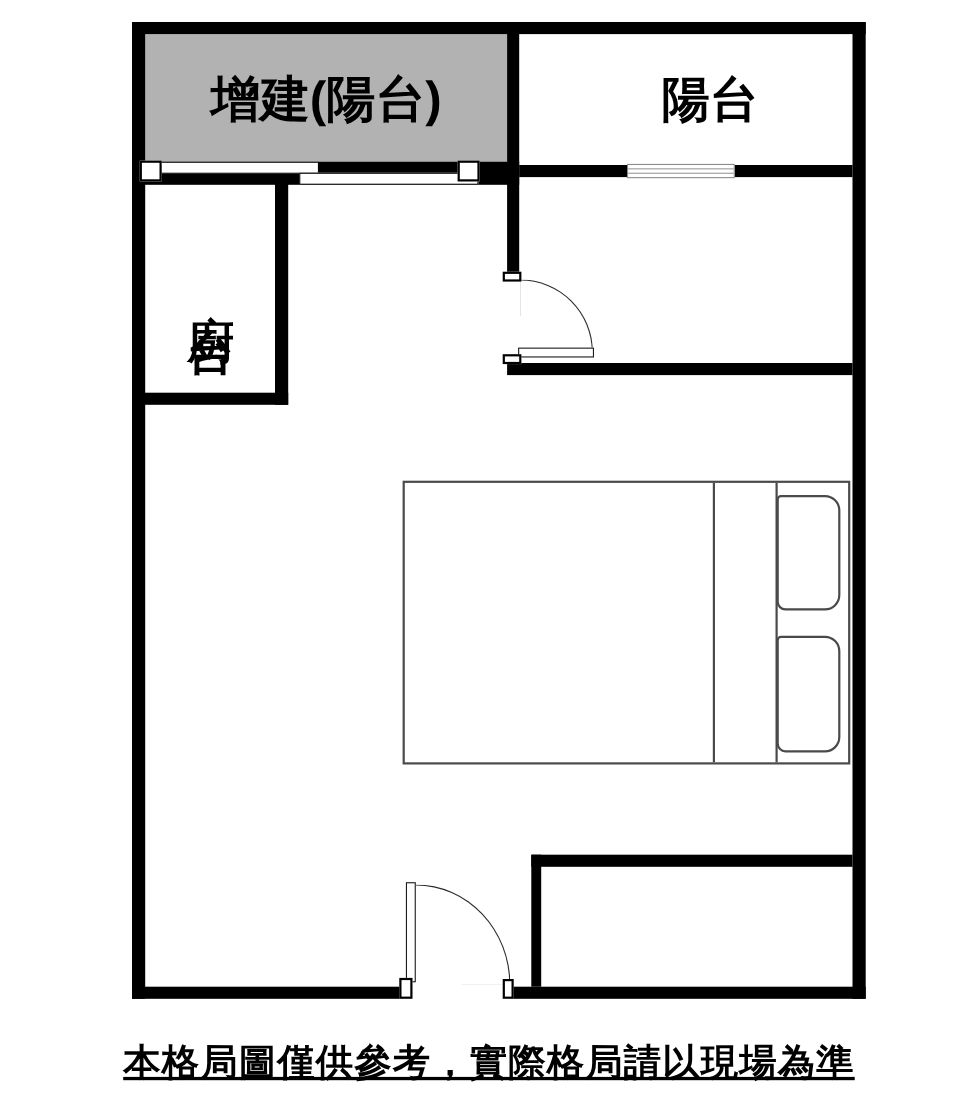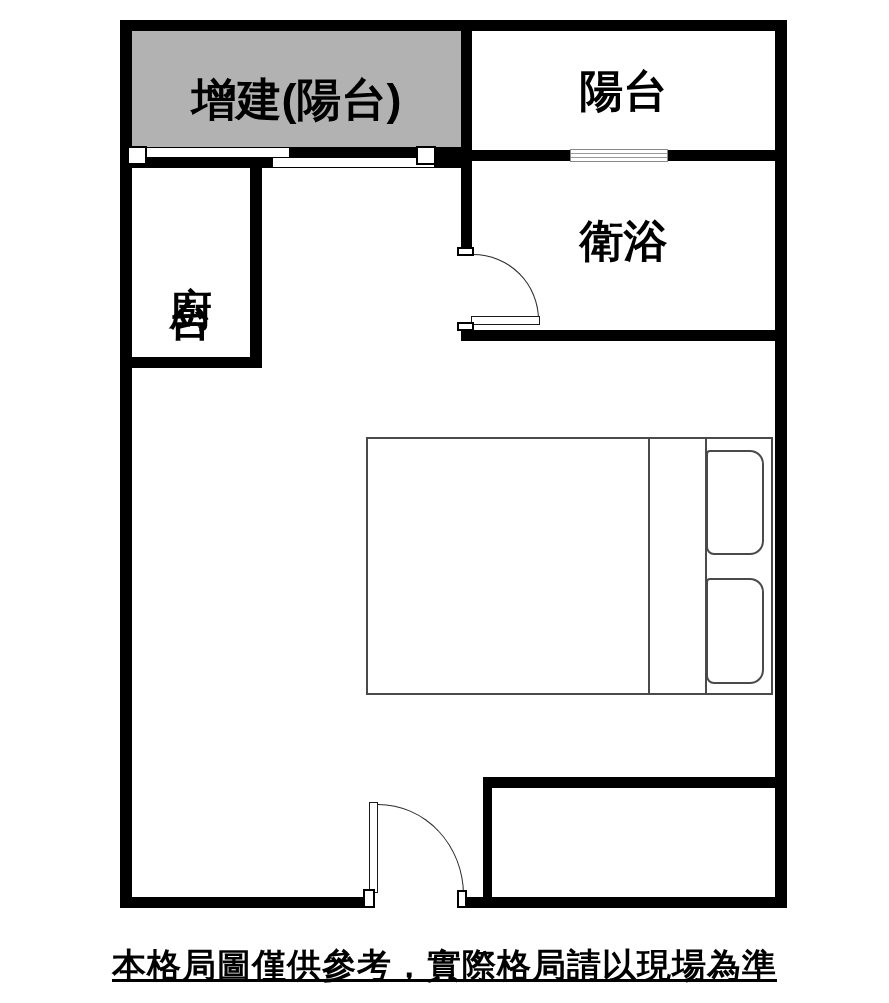--- a/index.html
+++ b/index.html
@@ -85,20 +85,19 @@
   <div class="leaf" style="left:369px;top:802px;width:9px;height:91px;"></div>
   <div class="jamb" style="left:363px;top:889px;width:12px;height:19px;"></div>
   <div class="jamb" style="left:457px;top:890px;width:10px;height:18px;"></div>
 
   <div class="bed-frame" style="left:366px;top:437px;width:407px;height:258px;"></div>
   <div class="bedline" style="left:648px;top:439px;width:2px;height:254px;"></div>
   <div class="bedline" style="left:705px;top:439px;width:2px;height:254px;"></div>
   <div class="pillow" style="left:706px;top:450px;width:58px;height:105px;"></div>
   <div class="pillow" style="left:706px;top:578px;width:58px;height:106px;"></div>
 
-  <div class="lbl" style="left:132px;top:41px;width:329px;height:116px;font-size:45px;border-radius:23px;">增建(陽台)</div>
-  <div class="lbl" style="left:472px;top:31px;width:303px;height:119px;font-size:44px;">陽台</div>
-  <div class="lbl" style="left:472px;top:161px;width:303px;height:159px;font-size:44px;">衛浴</div>
+  <div class="lbl" style="left:132px;top:31px;width:329px;height:116px;font-size:45px;border-radius:23px;">增建(陽台)</div>
+  <div class="lbl" style="left:472px;top:31px;width:303px;height:119px;font-size:44px;padding-left:22px;">陽台</div>
   <div class="lbl lbl-v" style="left:132px;top:168px;width:118px;height:190px;font-size:43px;">廚台</div>
 
   <div class="disclaimer">本格局圖僅供參考，實際格局請以現場為準</div>
 
 </div>
 
 </body></html>

